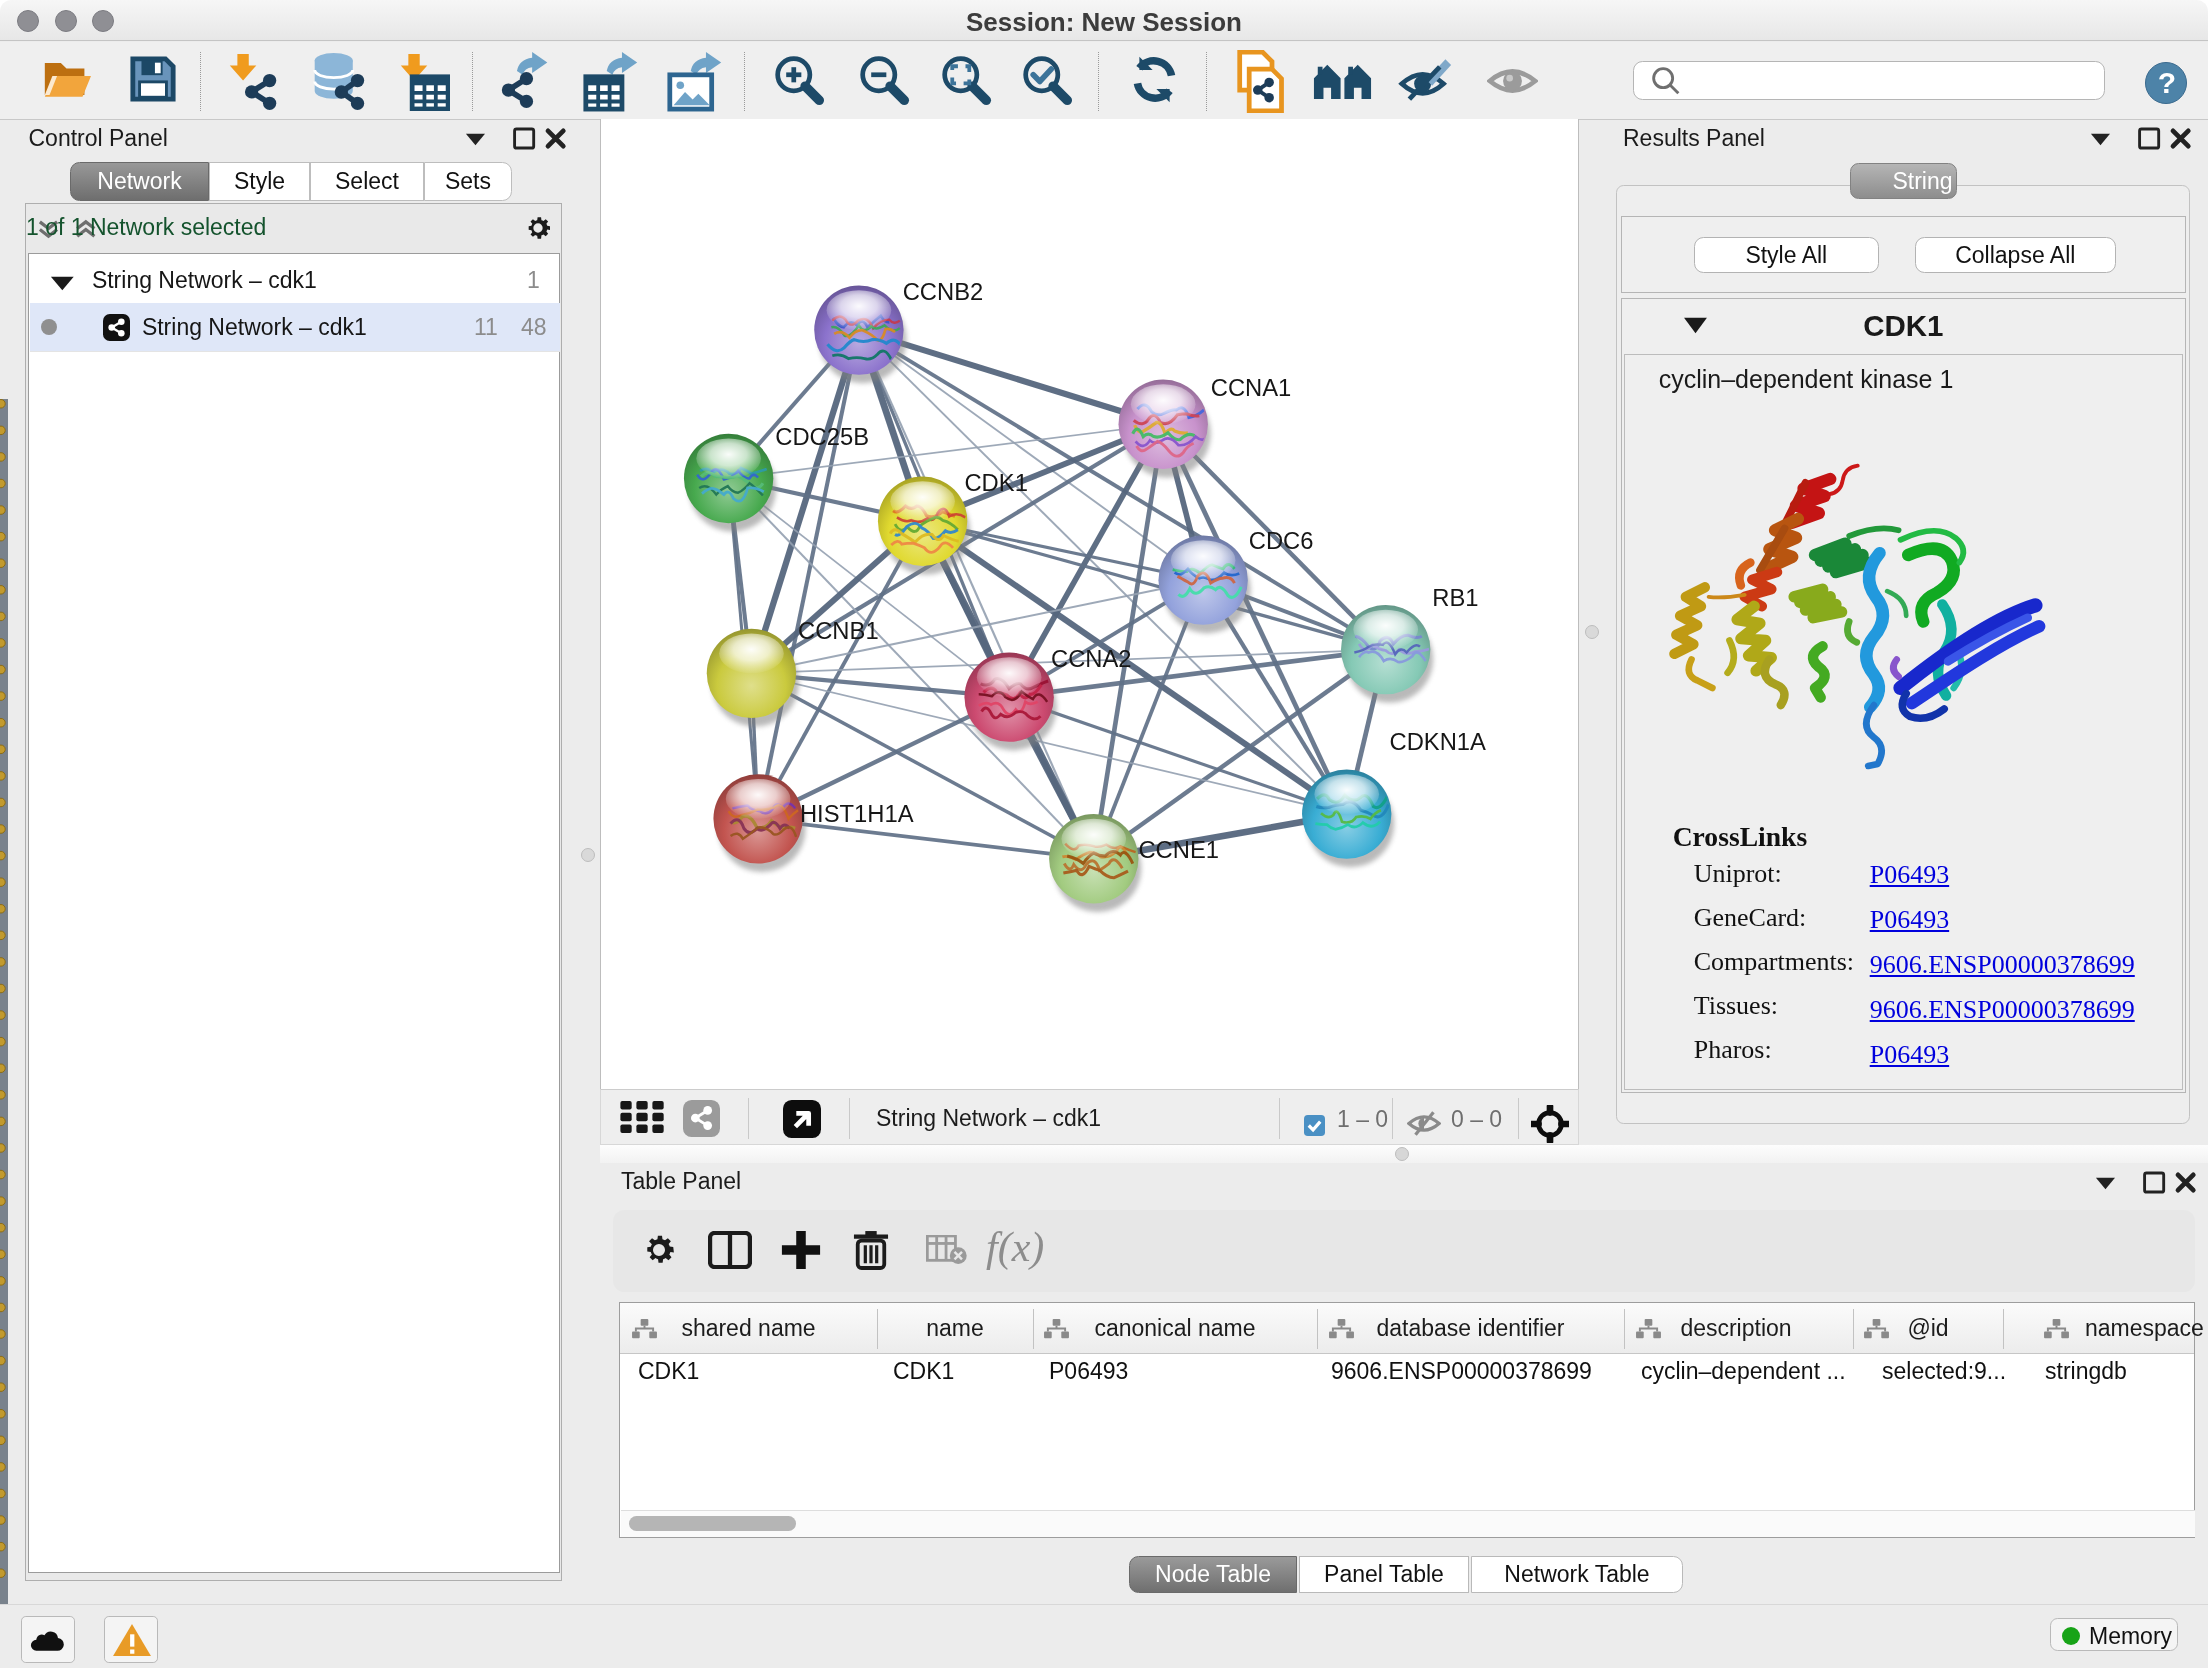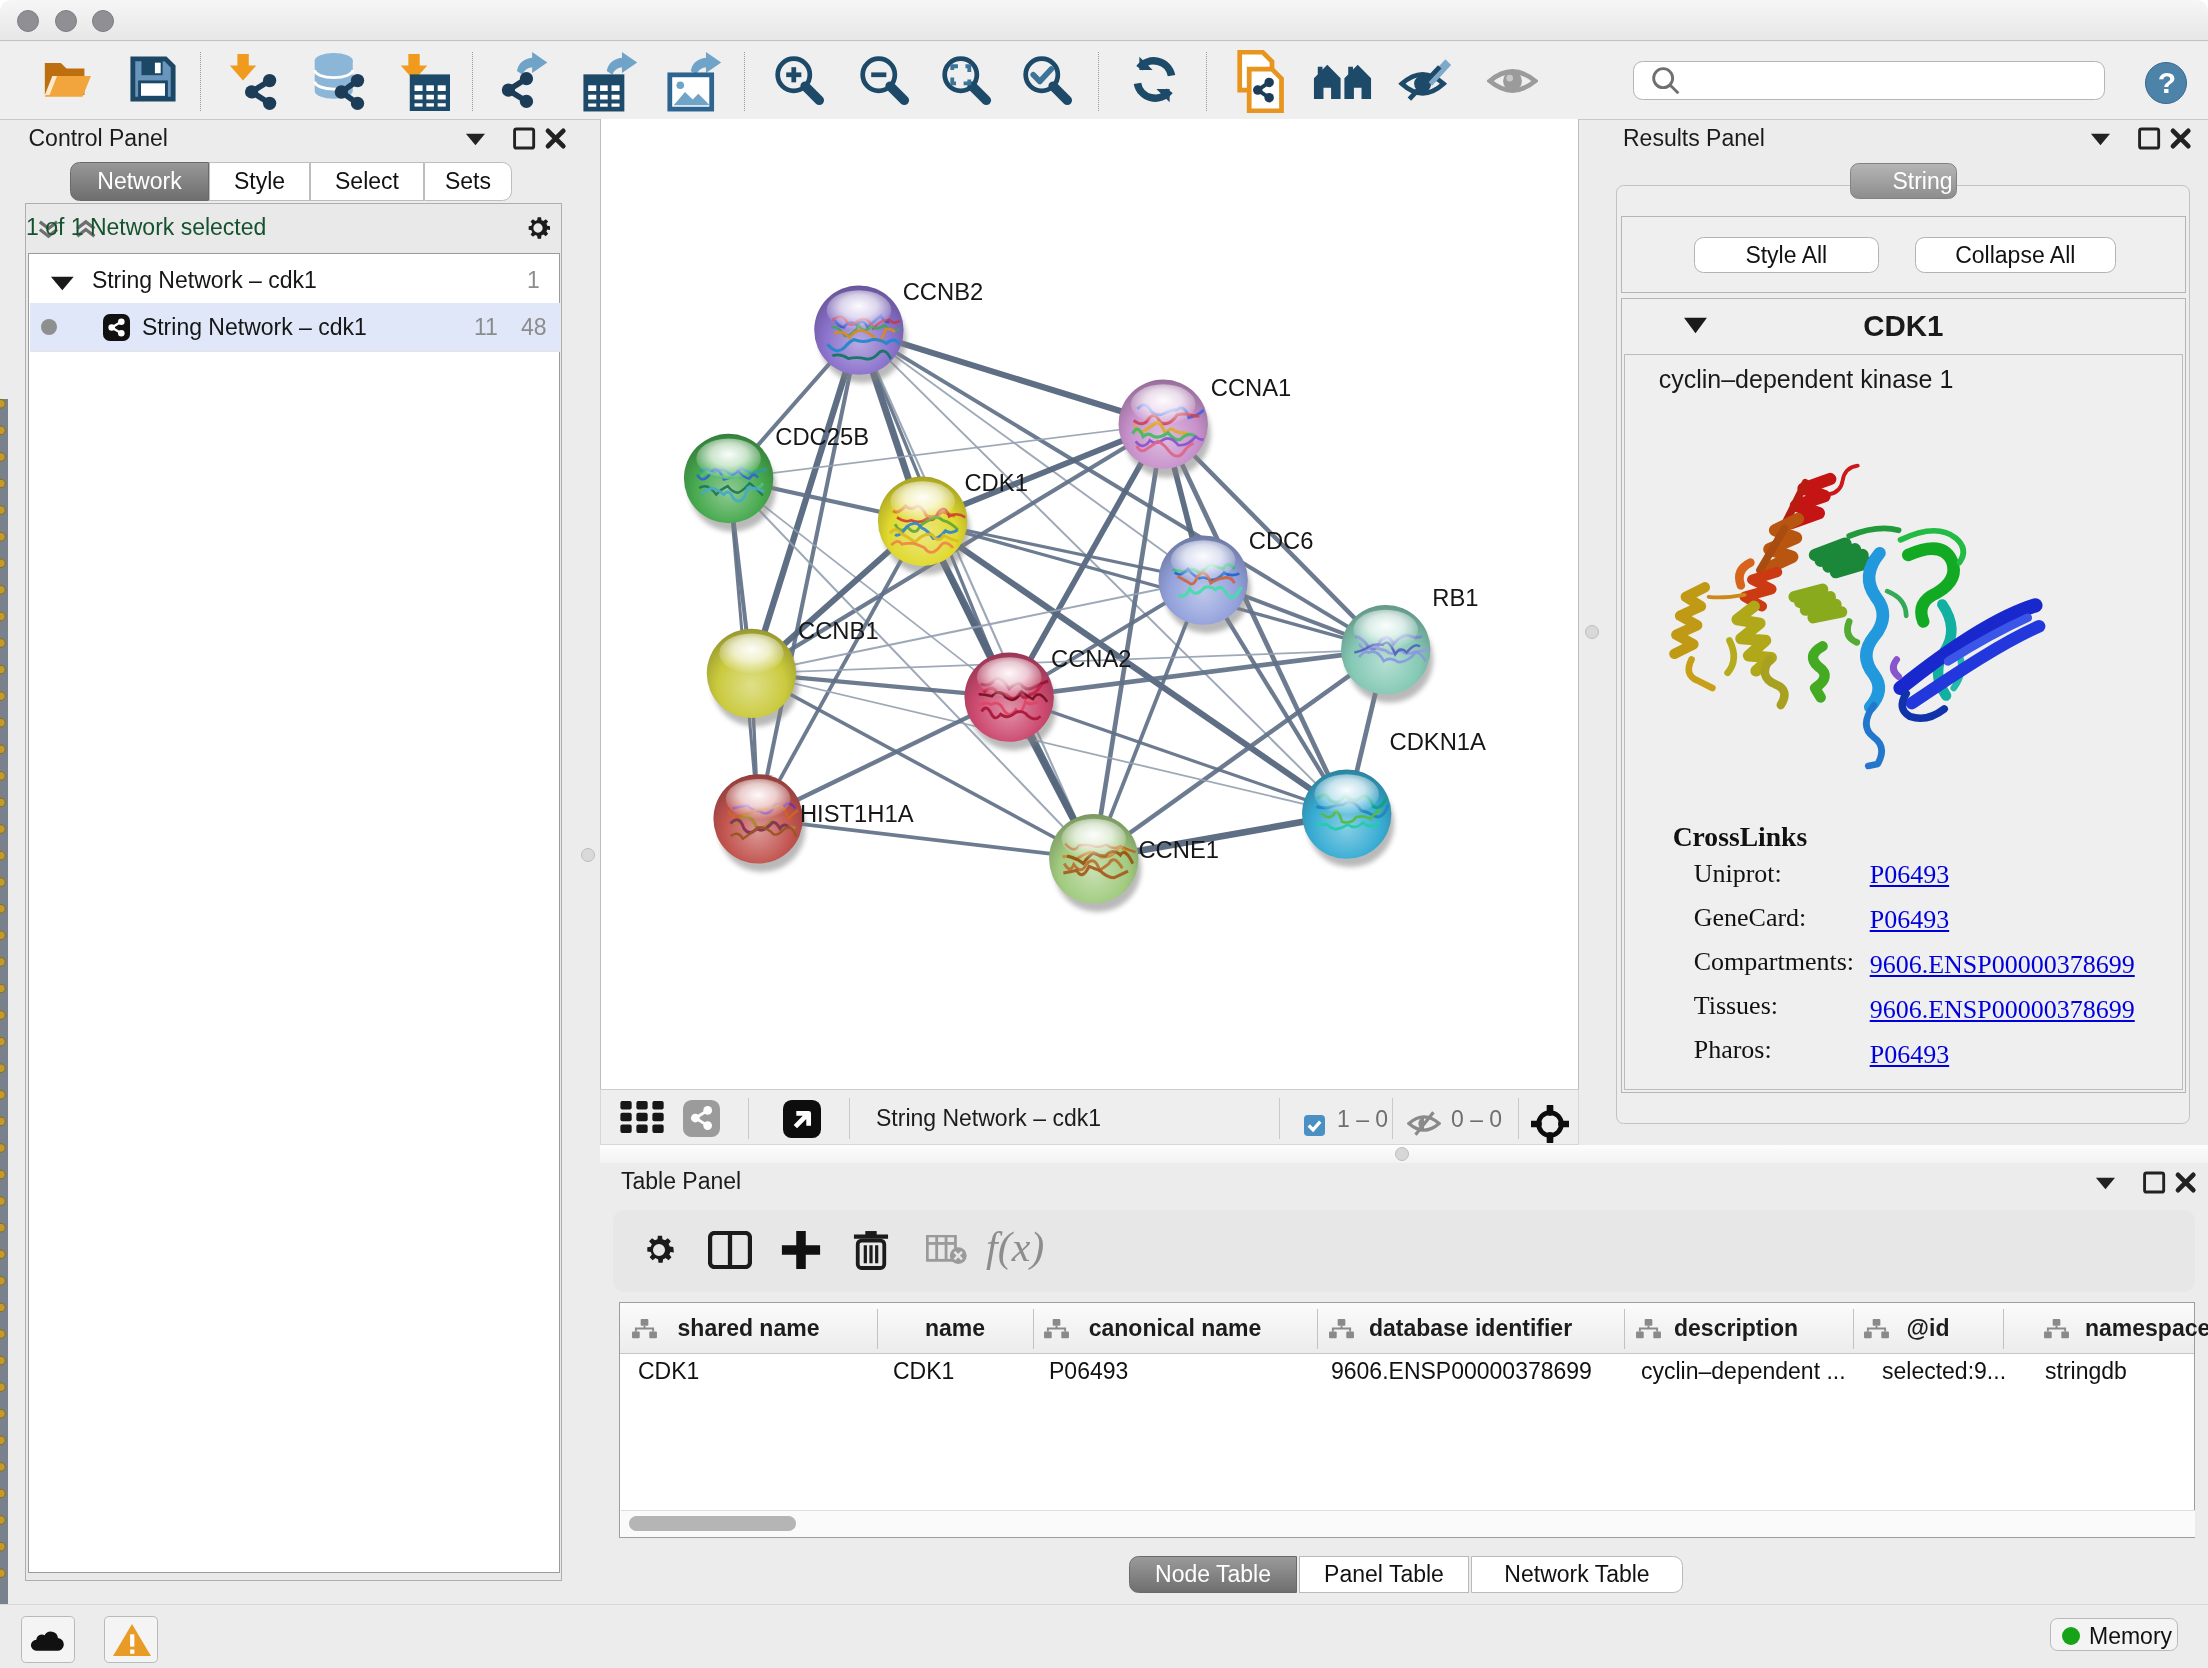--- a/index.html
+++ b/index.html
@@ -56,21 +56,21 @@
 .serif { font-family:"Liberation Serif", serif; }
 .xlink { color:#0000dd; text-decoration:underline; font-family:"Liberation Serif", serif; }
 
 #tp-title { left:621px; top:1168px; }
 #tptoolbar { position:absolute; left:613px; top:1210px; width:1582px; height:82px;
   background:#e7e7e7; border-radius:11.4px; }
 #tablebox { position:absolute; left:619px; top:1302px; width:1576px; height:236px;
   background:#fff; border:1px solid #9d9d9d; }
 #thead { position:absolute; left:0; top:0; width:1574px; height:51px;
   background:linear-gradient(#fbfbfb,#ececec); border-bottom:1px solid #c6c6c6; }
-.th { position:absolute; top:0; height:51px; font-size:23px; color:#1c1c1c;font-weight:bold; }
+.th { position:absolute; top:0; height:51px; font-size:23px; color:#1c1c1c; }
 .thsep { position:absolute; top:5.7px; height:40px; width:1px; background:#c2c2c2; }
 .td { position:absolute; top:55px; font-size:23px; color:#111; }
 .btab { position:absolute; top:1556px; height:37px; background:#fff; border:1px solid #b9b9b9;
   font-size:23px; color:#111; text-align:center; line-height:35px; }
 
 #statusbar { position:absolute; left:0; top:1604px; width:2208px; height:65px;
   background:#ececec; border-top:1px solid #d8d8d8; }
 .sbtn { position:absolute; background:#f4f4f4; border:1px solid #b9b9b9; border-radius:4.8px; }
 #leftedge { position:absolute; left:0; top:399px; width:7.6px; height:1269px; background:#79828c; }
 </style>
@@ -130,20 +130,21 @@
 <use href="#gd" y="1148"></use>
 <use href="#gd" y="1176"></use>
 <use href="#gd" y="1204"></use>
 <use href="#gd" y="1232"></use>
 </svg>
 
 <div id="titlebar">
   <div class="tl" style="left:17px;"></div>
   <div class="tl" style="left:55px;"></div>
   <div class="tl" style="left:92px;"></div>
+  <div id="title">Session: New Session</div>
 </div>
 
 <div id="toolbar">
   <div class="vsep" style="left:200px;"></div>
   <div class="vsep" style="left:472px;"></div>
   <div class="vsep" style="left:744px;"></div>
   <div class="vsep" style="left:1098px;"></div>
   <div class="vsep" style="left:1206px;"></div>
   <div id="searchbox">
     <svg width="38" height="38" style="position:absolute;left:13.3px;top:0px;" viewBox="0 0 40 40">

